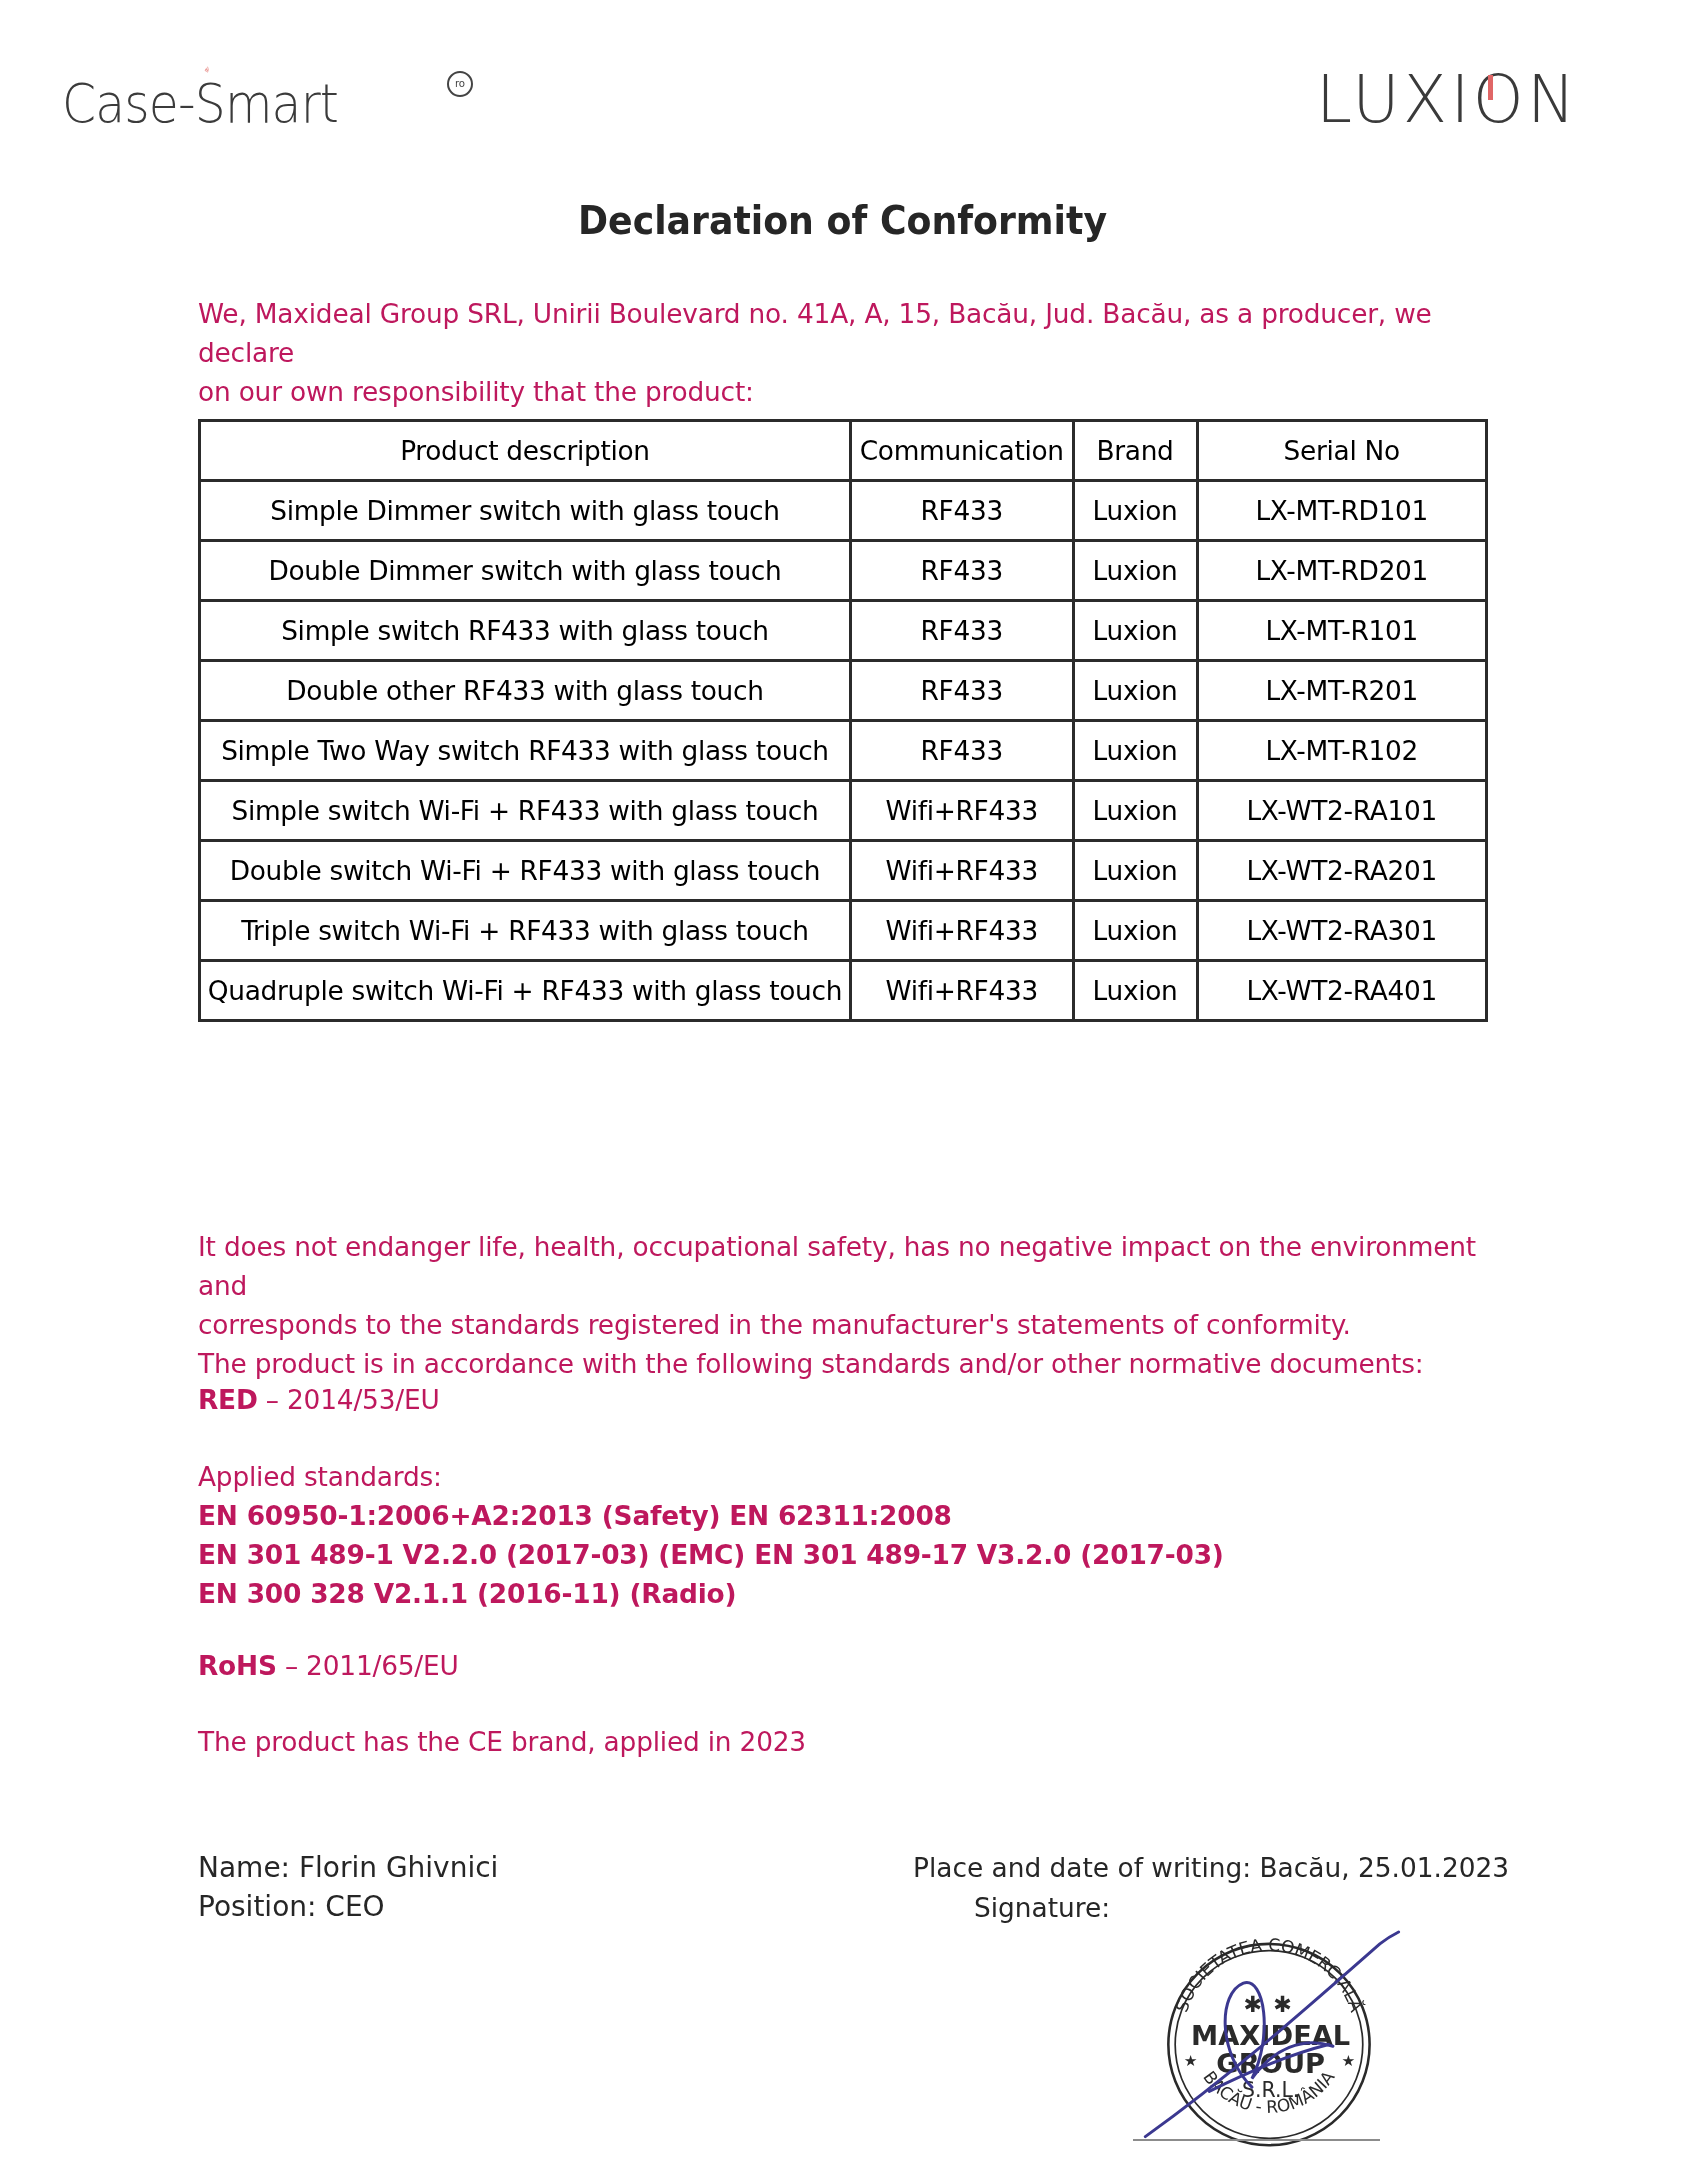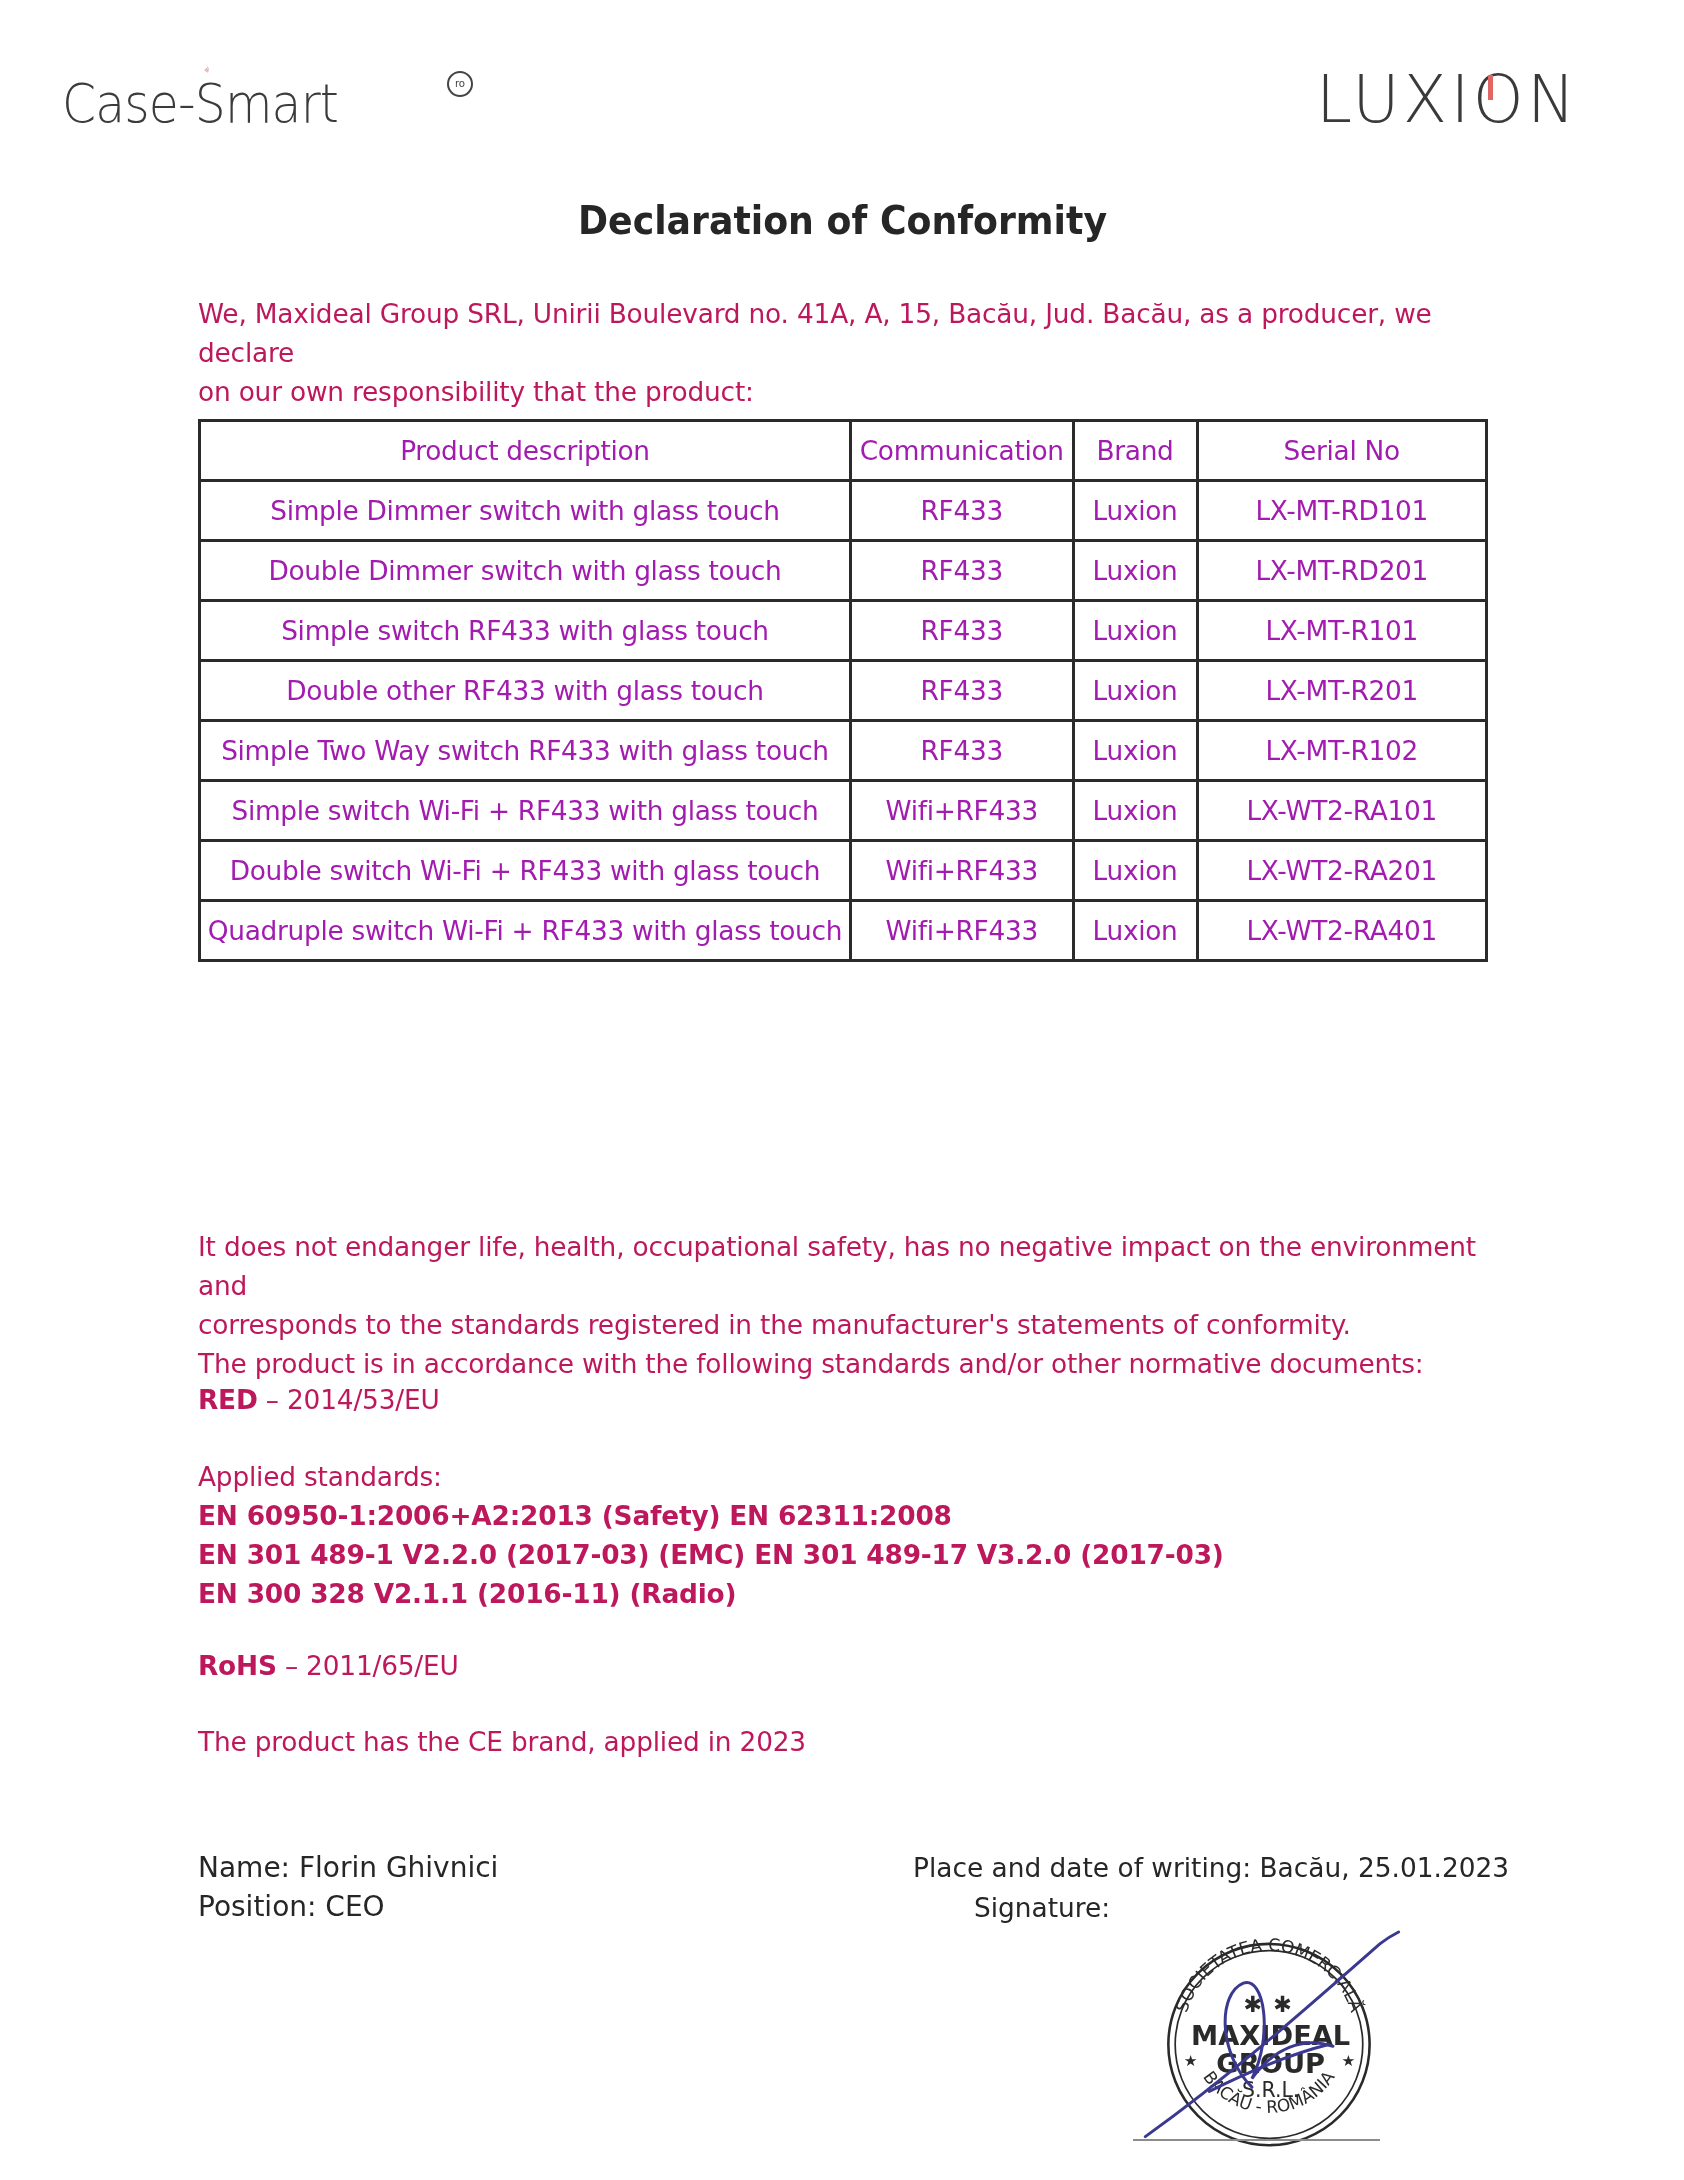--- a/index.html
+++ b/index.html
@@ -18,21 +18,21 @@
   .lux-bar { position: absolute; left: 172px; top: 6.8px; width: 5.1px; height: 25.6px; background: #e06666; }
 
   .title { left: 0; width: 1685px; top: 198px; text-align: center; font-weight: bold; font-size: 39px; color: #262626; transform: scaleX(0.93); }
   .para { left: 198px; width: 1329px; font-size: 26.4px; line-height: 39px; color: #be185d; letter-spacing: -0.2px; }
   .para p { margin: 0; }
   .bold { font-weight: bold; }
 
   
   table.products {
     position: absolute; left: 198px; top: 419px; width: 1290px;
-    border-collapse: collapse; font-size: 26.4px; color: #a21caf; border-radius: 17px;
+    border-collapse: collapse; font-size: 26.4px; color: #000000; border-radius: 17px;
   }
   table.products th, table.products td {
     border: 3.4px solid #2b2b2b; text-align: center; height: 57px; padding: 0 6.8px;
     font-weight: normal; letter-spacing: -0.3px; white-space: nowrap;
   }
   col.c1 { width: 630px; } col.c2 { width: 223px; } col.c3 { width: 129px; } col.c4 { width: 308px; }
 
   .sig-left { left: 198px; top: 1848px; font-size: 28px; line-height: 39px; }
   .sig-right-1 { left: 913px; top: 1848px; font-size: 26.4px; line-height: 39px; }
   .sig-right-2 { left: 974px; top: 1888px; font-size: 26.4px; line-height: 39px; }
@@ -116,20 +116,26 @@
         <td>Luxion</td>
         <td>LX-WT2-RA101</td>
       </tr>
       <tr>
         <td>Double switch Wi-Fi + RF433 with glass touch</td>
         <td>Wifi+RF433</td>
         <td>Luxion</td>
         <td>LX-WT2-RA201</td>
       </tr>
       <tr>
+        <td>Triple switch Wi-Fi + RF433 with glass touch</td>
+        <td>Wifi+RF433</td>
+        <td>Luxion</td>
+        <td>LX-WT2-RA301</td>
+      </tr>
+      <tr>
         <td>Quadruple switch Wi-Fi + RF433 with glass touch</td>
         <td>Wifi+RF433</td>
         <td>Luxion</td>
         <td>LX-WT2-RA401</td>
       </tr>
     </tbody>
 </table>
 
 <div class="abs para" style="top:1227px;">
   <p>It does not endanger life, health, occupational safety, has no negative impact on the environment and</p>

